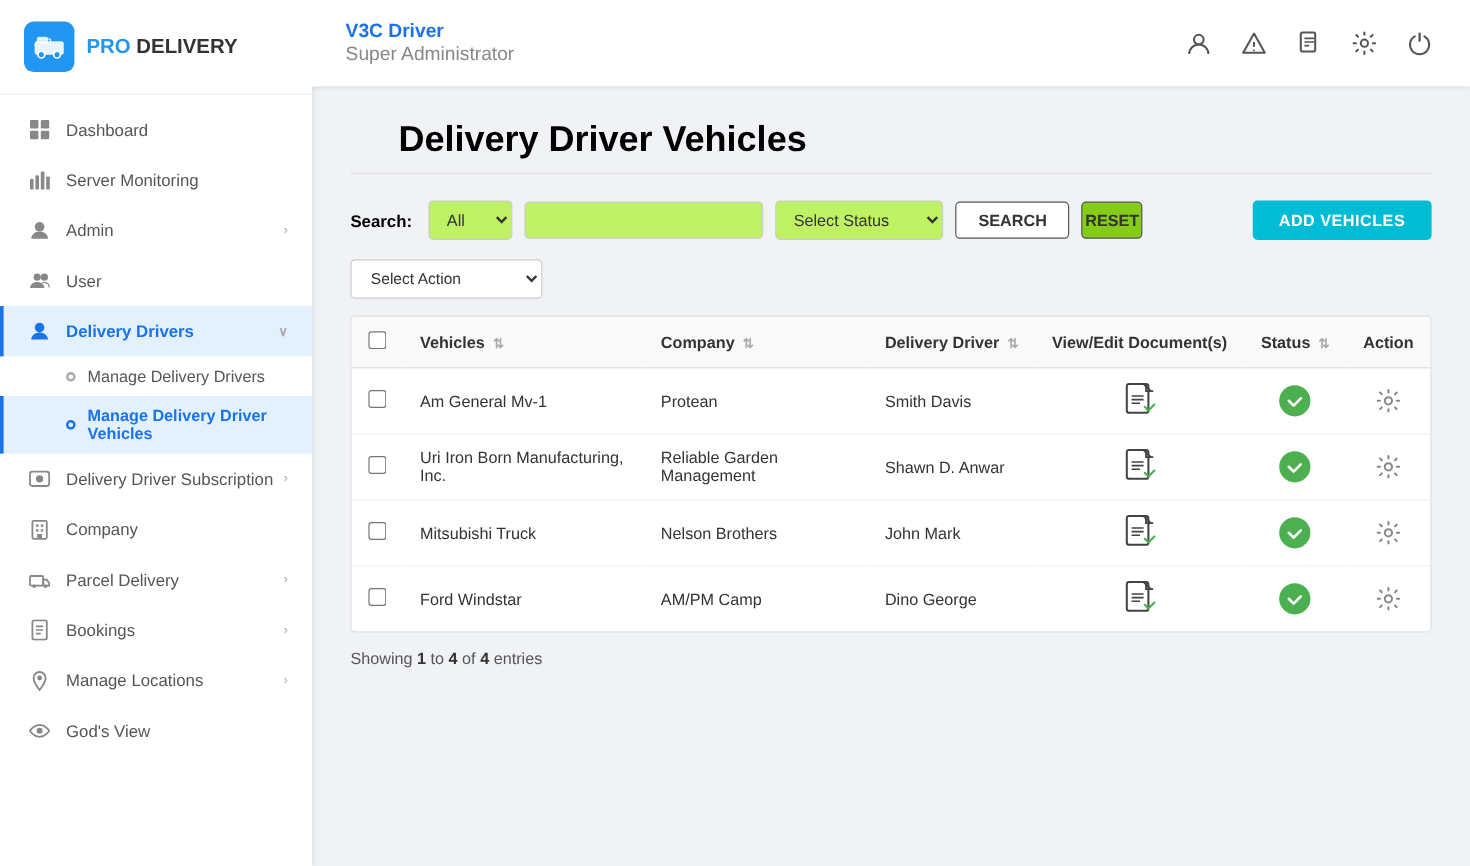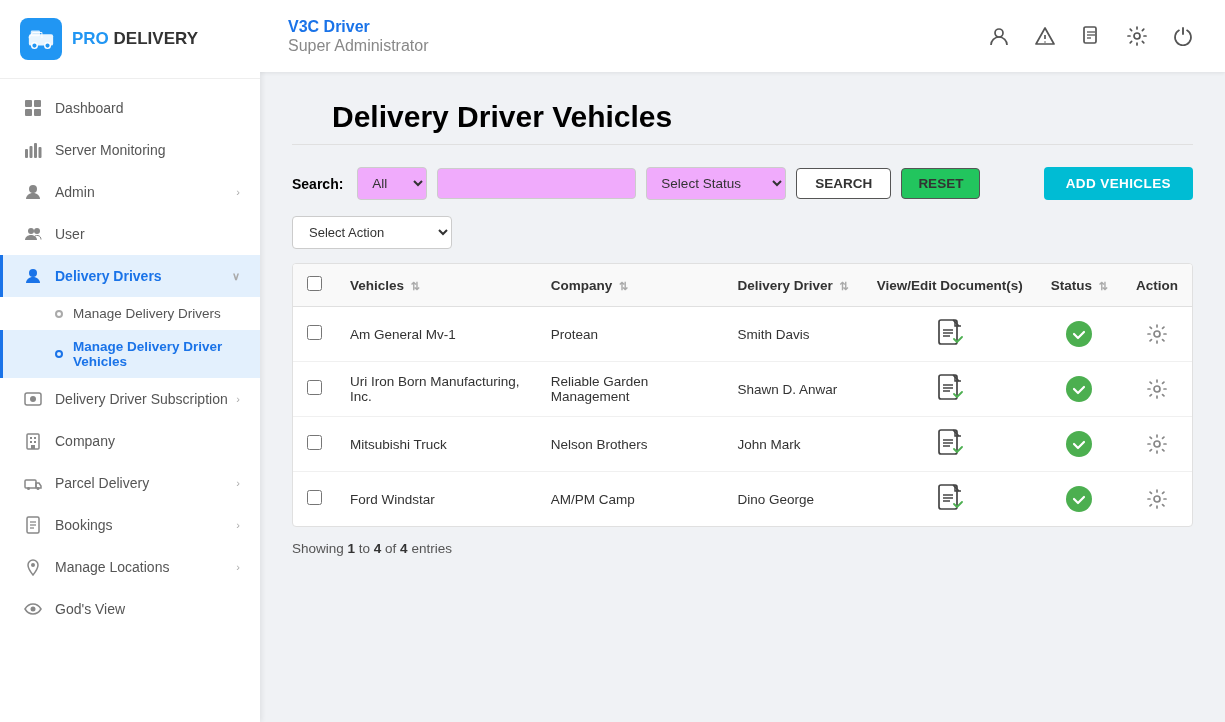--- a/index.html
+++ b/index.html
@@ -92,31 +92,31 @@
 
     
     #content { flex: 1; overflow-y: auto; padding: 28px 32px; }
     .page-title { font-size: 30px; font-weight: 700; color: #000000; margin-bottom: 10px; margin-left: 40px; }
     .title-divider { border: none; border-top: 1.5px solid #e0e0e0; margin-bottom: 22px; }
 
     
     .search-bar { display: flex; align-items: center; gap: 10px; margin-bottom: 16px; flex-wrap: wrap; }
     .search-label { font-weight: 600; color: #000000; margin-right: 4px; }
     .search-select, .search-input, .status-select {
-      border: 1px solid #ccc; border-radius: 4px; padding: 7px 10px; font-size: 13.5px; color: #333; background: #f0abfc;
+      border: 1px solid #ccc; border-radius: 4px; padding: 7px 10px; font-size: 13.5px; color: #333; background: #bef264;
       outline: none;
     }
     .search-select { min-width: 70px; }
     .status-select { min-width: 140px; }
     .search-input { min-width: 160px; }
     .btn-search {
       background: #fff; border: 1px solid #555; border-radius: 4px; padding: 7px 18px; font-size: 13.5px; font-weight: 600; cursor: pointer; color: #333;
     }
     .btn-reset {
-      background: #22c55e; border: 1px solid #555; border-radius: 4px; padding: 7px 16px; font-size: 13.5px; font-weight: 600; cursor: pointer; color: #333;
+      background: #84cc16; border: 1px solid #555; border-radius: 4px; padding: 7px 2px; font-size: 13.5px; font-weight: 600; cursor: pointer; color: #333;
     }
     .btn-add {
       background: #00bcd4; border: none; border-radius: 4px; padding: 9px 22px; font-size: 13.5px; font-weight: 700; cursor: pointer; color: #fff; margin-left: auto; letter-spacing: 0.03em;
     }
 
     
     .action-bar { margin-bottom: 14px; }
     .action-select { border: 1px solid #ccc; border-radius: 4px; padding: 7px 12px; font-size: 13px; color: #333; background: #fff; min-width: 160px; }
 
     

